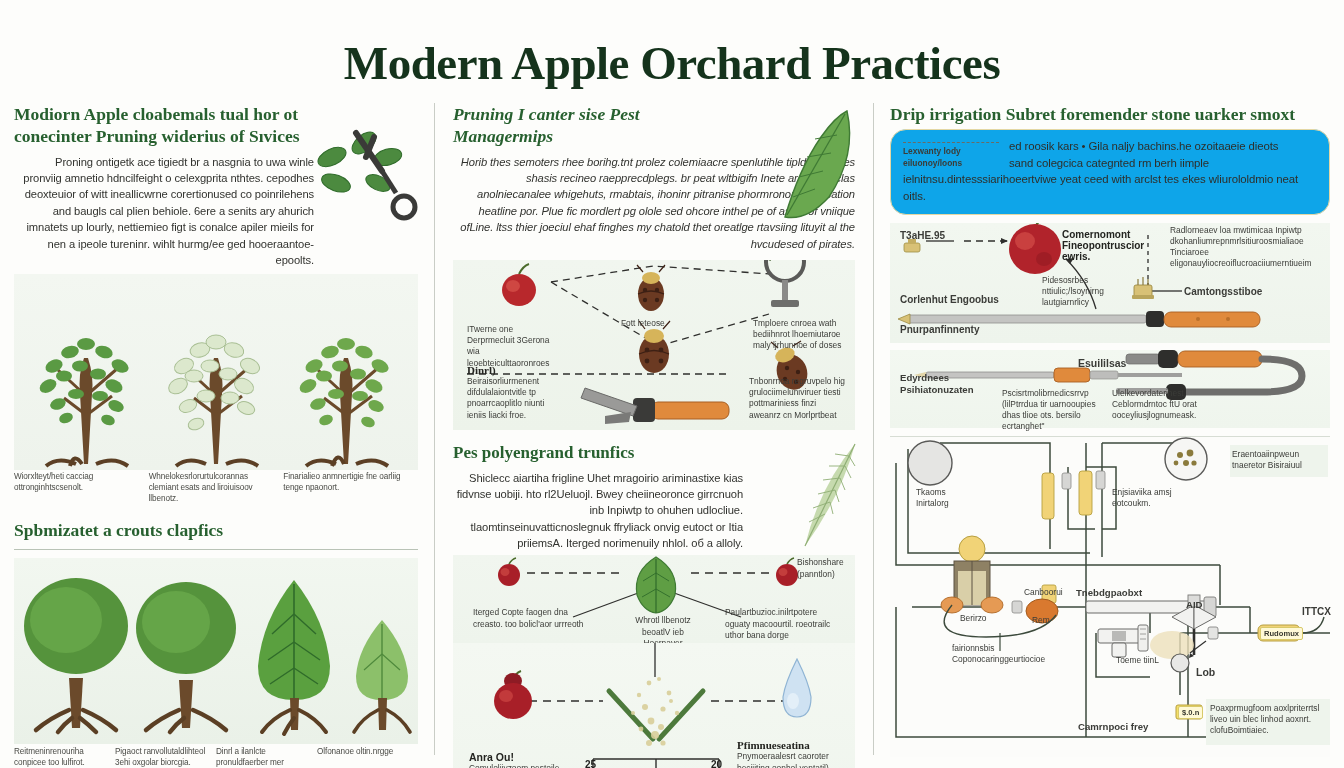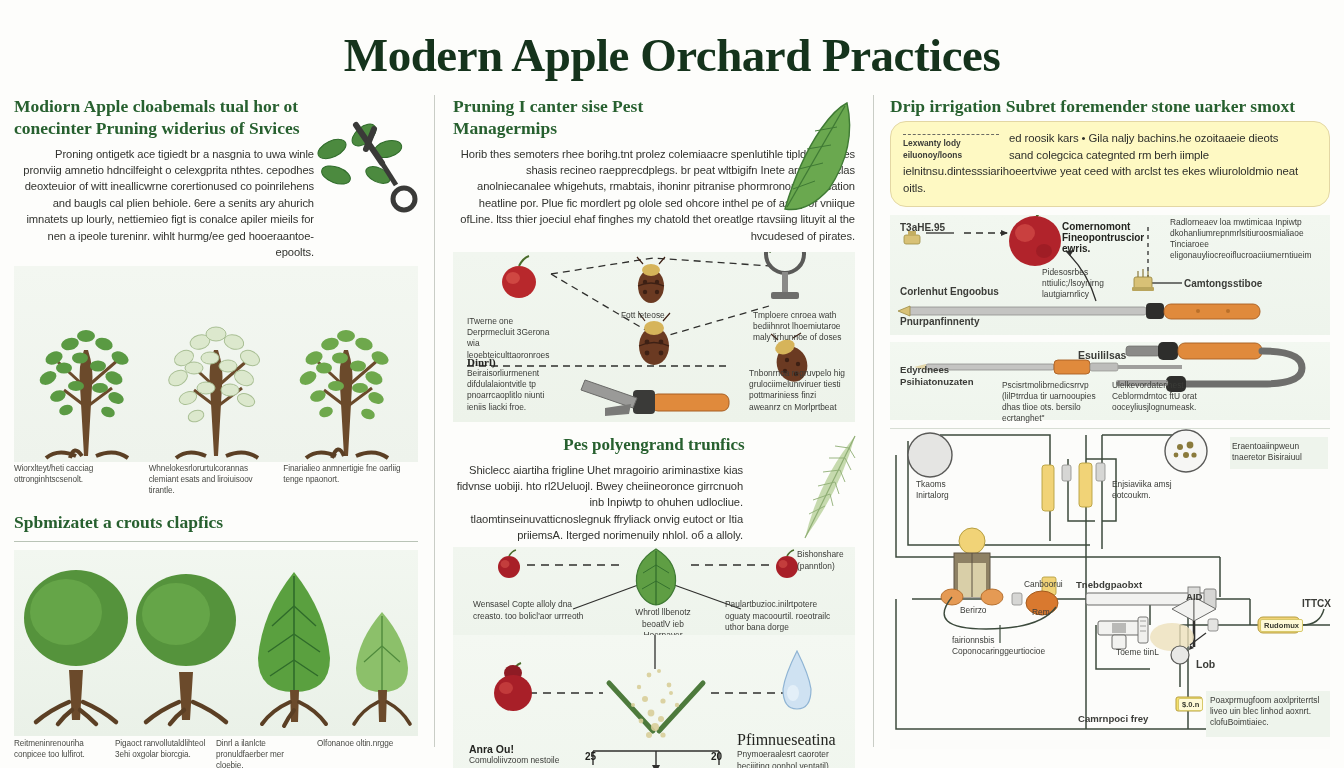--- a/index.html
+++ b/index.html
@@ -12,40 +12,40 @@
   .poster{position:relative;width:1344px;height:768px;}
 
   
   .title{
     text-align:center;
     font-family:"Liberation Serif",serif;
     font-weight:bold;
     font-size:47px;
     letter-spacing:-0.5px;
     color:#15331c;
-    padding-top:32px;
+    padding-top:40px;
     line-height:1;
   }
 
   
   .cols{display:flex;margin-top:16px;padding:0 14px;height:652px;box-sizing:border-box;}
   .col{position:relative;box-sizing:border-box;}
   .col-left{width:420px;padding-right:16px;}
   .col-mid{width:440px;padding:0 18px;border-left:1px solid #c9cdc6;border-right:1px solid #c9cdc6;}
   .col-right{width:456px;padding-left:16px;}
 
   h2.sec{
     font-family:"Liberation Serif",serif;
     font-weight:bold;
     color:#27602f;
     font-size:17.5px;
     line-height:1.28;
     margin:0 0 6px 0;
   }
-  h2.sec.tight{font-size:17px;text-align:center;}
+  h2.sec.tight{font-size:17px;}
   p.body{
     font-size:11.2px;
     line-height:1.46;
     margin:0;
     color:#32332f;
     letter-spacing:-0.1px;
     text-align:right;
   }
   .cap{
     font-size:8.2px;line-height:1.34;color:#4a4b46;letter-spacing:-0.1px;
@@ -58,33 +58,33 @@
   .shears{position:absolute;right:-4px;top:24px;width:110px;height:96px;}
   .trees-panel{margin-top:6px;height:196px;position:relative;background:linear-gradient(#f3f7f1,#eef3ec);}
   .tree-caps{display:flex;margin-top:2px;}
   .tree-caps>div{width:33.33%;padding-right:8px;box-sizing:border-box;}
   .sub-head{margin-top:14px;}
   .shapes-panel{margin-top:8px;height:186px;position:relative;background:linear-gradient(#f2f7f0,#eaf1e8);}
   .shape-caps{display:flex;margin-top:3px;}
   .shape-caps>div{width:25%;padding-right:6px;box-sizing:border-box;}
 
   
-  .mc-head{position:relative;min-height:120px;}
+  .mc-head{position:relative;min-height:120px;font-style:italic;}
   .bigleaf{position:absolute;right:-6px;top:2px;width:90px;height:120px;}
   .pest-panel{margin-top:8px;height:170px;position:relative;background:linear-gradient(#f1f6ef,#edf3ea);}
   .mc-head2{margin-top:12px;position:relative;min-height:70px;}
   .feather{position:absolute;right:-8px;top:-2px;width:78px;height:118px;}
   .leaf-panel{margin-top:4px;height:88px;position:relative;background:linear-gradient(#f1f6ef,#eef4ec);}
   .spray-panel{margin-top:0px;height:180px;position:relative;background:linear-gradient(#f4f8f2,#eff5ed);}
 
   
   .callout{
     position:relative;margin-top:4px;
     border:1.6px solid #e3d7a4;border-radius:16px;
-    background:#fef9c3;
+    background:#0ea5e9;
     padding:8px 28px 9px 12px;
     box-sizing:border-box;
   }
   .callout p{font-size:11.4px;line-height:1.45;margin:0;color:#2e2f2b;letter-spacing:-0.1px;}
   .callout .sidebox{float:left;width:96px;margin:2px 10px 0 0;}
   .callout .dashes{border-top:1px dashed #6b6b63;height:0;margin:2px 0 3px 0;}
   .r-panel-1{margin-top:8px;height:120px;position:relative;background:linear-gradient(#f2f7f0,#eef4ec);}
   .r-panel-2{margin-top:7px;height:78px;position:relative;background:linear-gradient(#f3f8f1,#eff5ed);}
   .r-panel-3{margin-top:8px;height:320px;position:relative;background:#fcfcfa;border-top:1px solid #d7ddd4;}
   .pos{position:absolute;}
@@ -198,21 +198,21 @@
               <ellipse cx="362" cy="132" rx="8" ry="5.5" transform="rotate(22 362 132)"></ellipse>
               <ellipse cx="312" cy="146" rx="7" ry="5" transform="rotate(-18 312 146)"></ellipse>
               <ellipse cx="354" cy="148" rx="7" ry="5" transform="rotate(18 354 148)"></ellipse>
             </g>
           </g>
         </svg>
       </div>
 
       <div class="tree-caps">
         <div class="cap">Wiorxlteyt/heti cacciag ottronginhtscsenolt.</div>
-        <div class="cap">Whnelokesrlorurtulcorannas clemiant esats and liroiuisoov tirantle.</div>
+        <div class="cap">Whnelokesrlorurtulcorannas clemiant esats and liroiuisoov llbenotz.</div>
         <div class="cap">Finarialieo anmnertigie fne oarliig tenge npaonort.</div>
       </div>
 
       <div class="sub-head">
         <h2 class="sec">Spbmizatet a crouts clapfics</h2>
         <div class="rule"></div>
       </div>
 
       <div class="shapes-panel">
         <svg viewBox="0 0 404 186" width="404" height="186">
@@ -382,21 +382,21 @@
             <ellipse cx="8" cy="11" rx="4.5" ry="4" fill="#cf4a45" opacity="0.7"></ellipse>
           </g>
 
           <g transform="translate(178,0)">
             <path d="M25 2 Q48 16 44 40 Q38 56 25 58 Q12 56 6 40 Q2 16 25 2 Z" fill="#5f9e44" stroke="#3f7a34" stroke-width="1.2"></path>
             <path d="M25 4 L25 58" stroke="#2f6b2a" stroke-width="1.2"></path>
             <path d="M25 18 L12 26 M25 18 L38 26 M25 34 L11 42 M25 34 L39 42" stroke="#2f6b2a" stroke-width="0.9" fill="none"></path>
           </g>
         </svg>
         <div class="lbl pos" style="left:344px;top:2px;width:70px">Bishonshare (panntlon)</div>
-        <div class="lbl pos" style="left:20px;top:52px;width:112px">Wensasel Copte alloly dna creasto. too bolicl'aor urrreoth</div>
+        <div class="lbl pos" style="left:20px;top:52px;width:112px">Iterged Copte faogen dna creasto. too bolicl'aor urrreoth</div>
         <div class="lbl pos" style="left:178px;top:60px;width:64px;text-align:center">Whrotl llbenotz beoatlV ieb Hoernaver ohbes</div>
         <div class="lbl pos" style="left:272px;top:52px;width:112px">Paulartbuzioc.inilrtpotere oguaty macoourtil. roeotrailc uthor bana dorge</div>
       </div>
 
       <div class="spray-panel">
         <svg viewBox="0 0 404 180" width="404" height="180">
           <path d="M202 0 L202 34" stroke="#2f2f2d" stroke-width="1.3" fill="none"></path>
           <g stroke="#2f2f2d" stroke-width="1.3" stroke-dasharray="8 6" fill="none">
             <path d="M76 58 L150 58"></path>
             <path d="M258 58 L330 58"></path>
@@ -446,21 +446,21 @@
           </g>
         </svg>
         <div class="pos" style="left:16px;top:108px;width:106px">
           <div style="font-size:10.5px;font-weight:bold;color:#232420">Anra Ou!</div>
           <div class="lbl">Comuloliivzoom nestoile ihdnsind orlagg.fingoombiaring fuvo trunnaiution lcaorsiohi</div>
         </div>
         <div class="pos" style="left:132px;top:116px;font-size:10px;font-weight:bold;color:#1f201d">25</div>
         <div class="pos" style="left:258px;top:116px;font-size:10px;font-weight:bold;color:#1f201d">20</div>
         
         <div class="pos" style="left:284px;top:96px;width:112px">
-          <div style="font-size:16px;font-weight:normal;color:#232420;font-family:'Liberation Serif',serif">Pfimnueseatina</div>
+          <div style="font-size:11px;font-weight:bold;color:#232420;font-family:'Liberation Serif',serif">Pfimnueseatina</div>
           <div class="lbl">Pnymoeraalesrt caoroter beciiiting oonhol ventatil)</div>
 
         </div>
       </div>
     </div>
 
     <div class="col col-right">
 
       <h2 class="sec" style="margin-bottom:2px">Drip irrigation Subret foremender stone uarker smoxt</h2>
 

